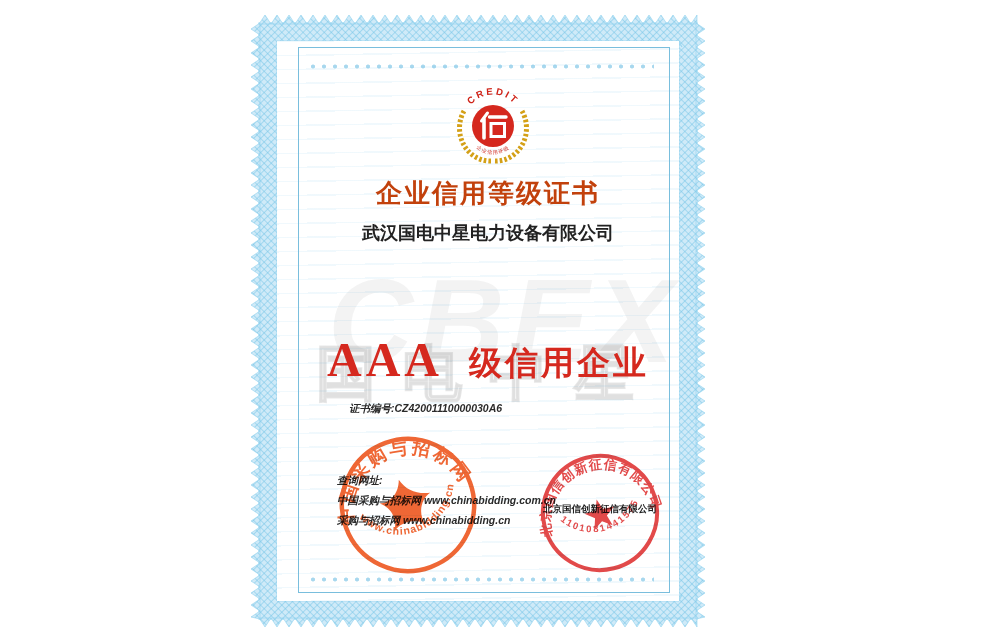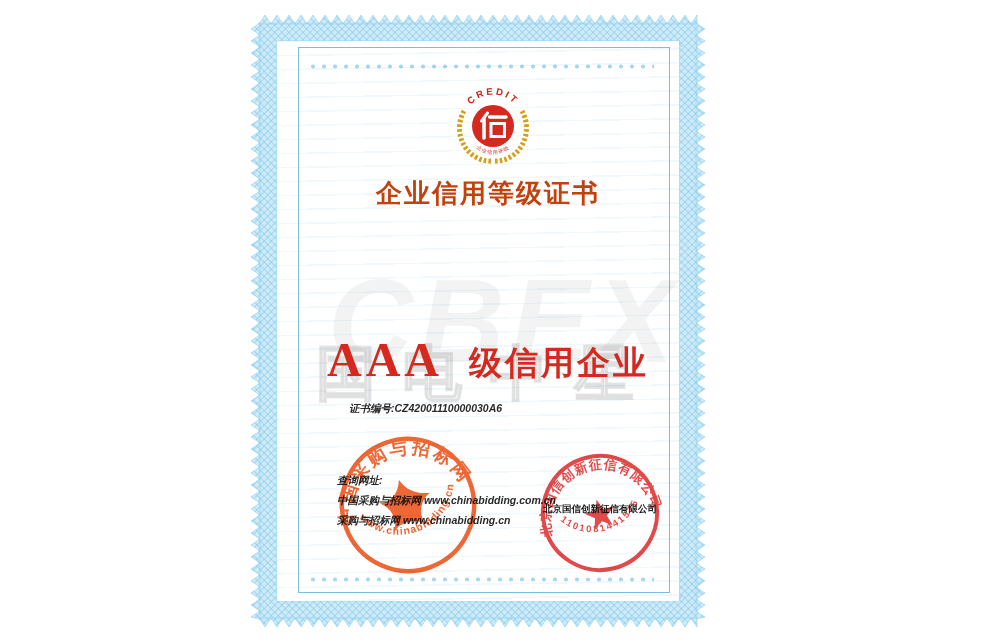--- a/index.html
+++ b/index.html
@@ -104,20 +104,21 @@
       <path d="M44.5,33 L38.5,41" stroke="#fff" stroke-width="3" stroke-linecap="round"></path>
       <path d="M41,39 L41,58" stroke="#fff" stroke-width="3.6" stroke-linecap="round"></path>
       <path d="M46.5,37 H63" stroke="#fff" stroke-width="3.4" stroke-linecap="round"></path>
       <rect x="48" y="43.5" width="13.5" height="13" fill="none" stroke="#fff" stroke-width="3"></rect>
       <text font-size="5" fill="#cf2217" letter-spacing="1">
         <textPath href="#logo-bot" startOffset="50%" text-anchor="middle">企业信用评级</textPath>
       </text>
     </svg>
 
     <div class="title">企业信用等级证书</div>
+    <div class="company">武汉国电中星电力设备有限公司</div>
 
 
     <div class="rating">
       <span class="grade">AAA</span><span class="rlabel">级信用企业</span>
     </div>
 
     <div class="certline">
       <span class="no"><span>证书编号:</span><span>CZ42001110000030A6</span></span>
     </div>
 

